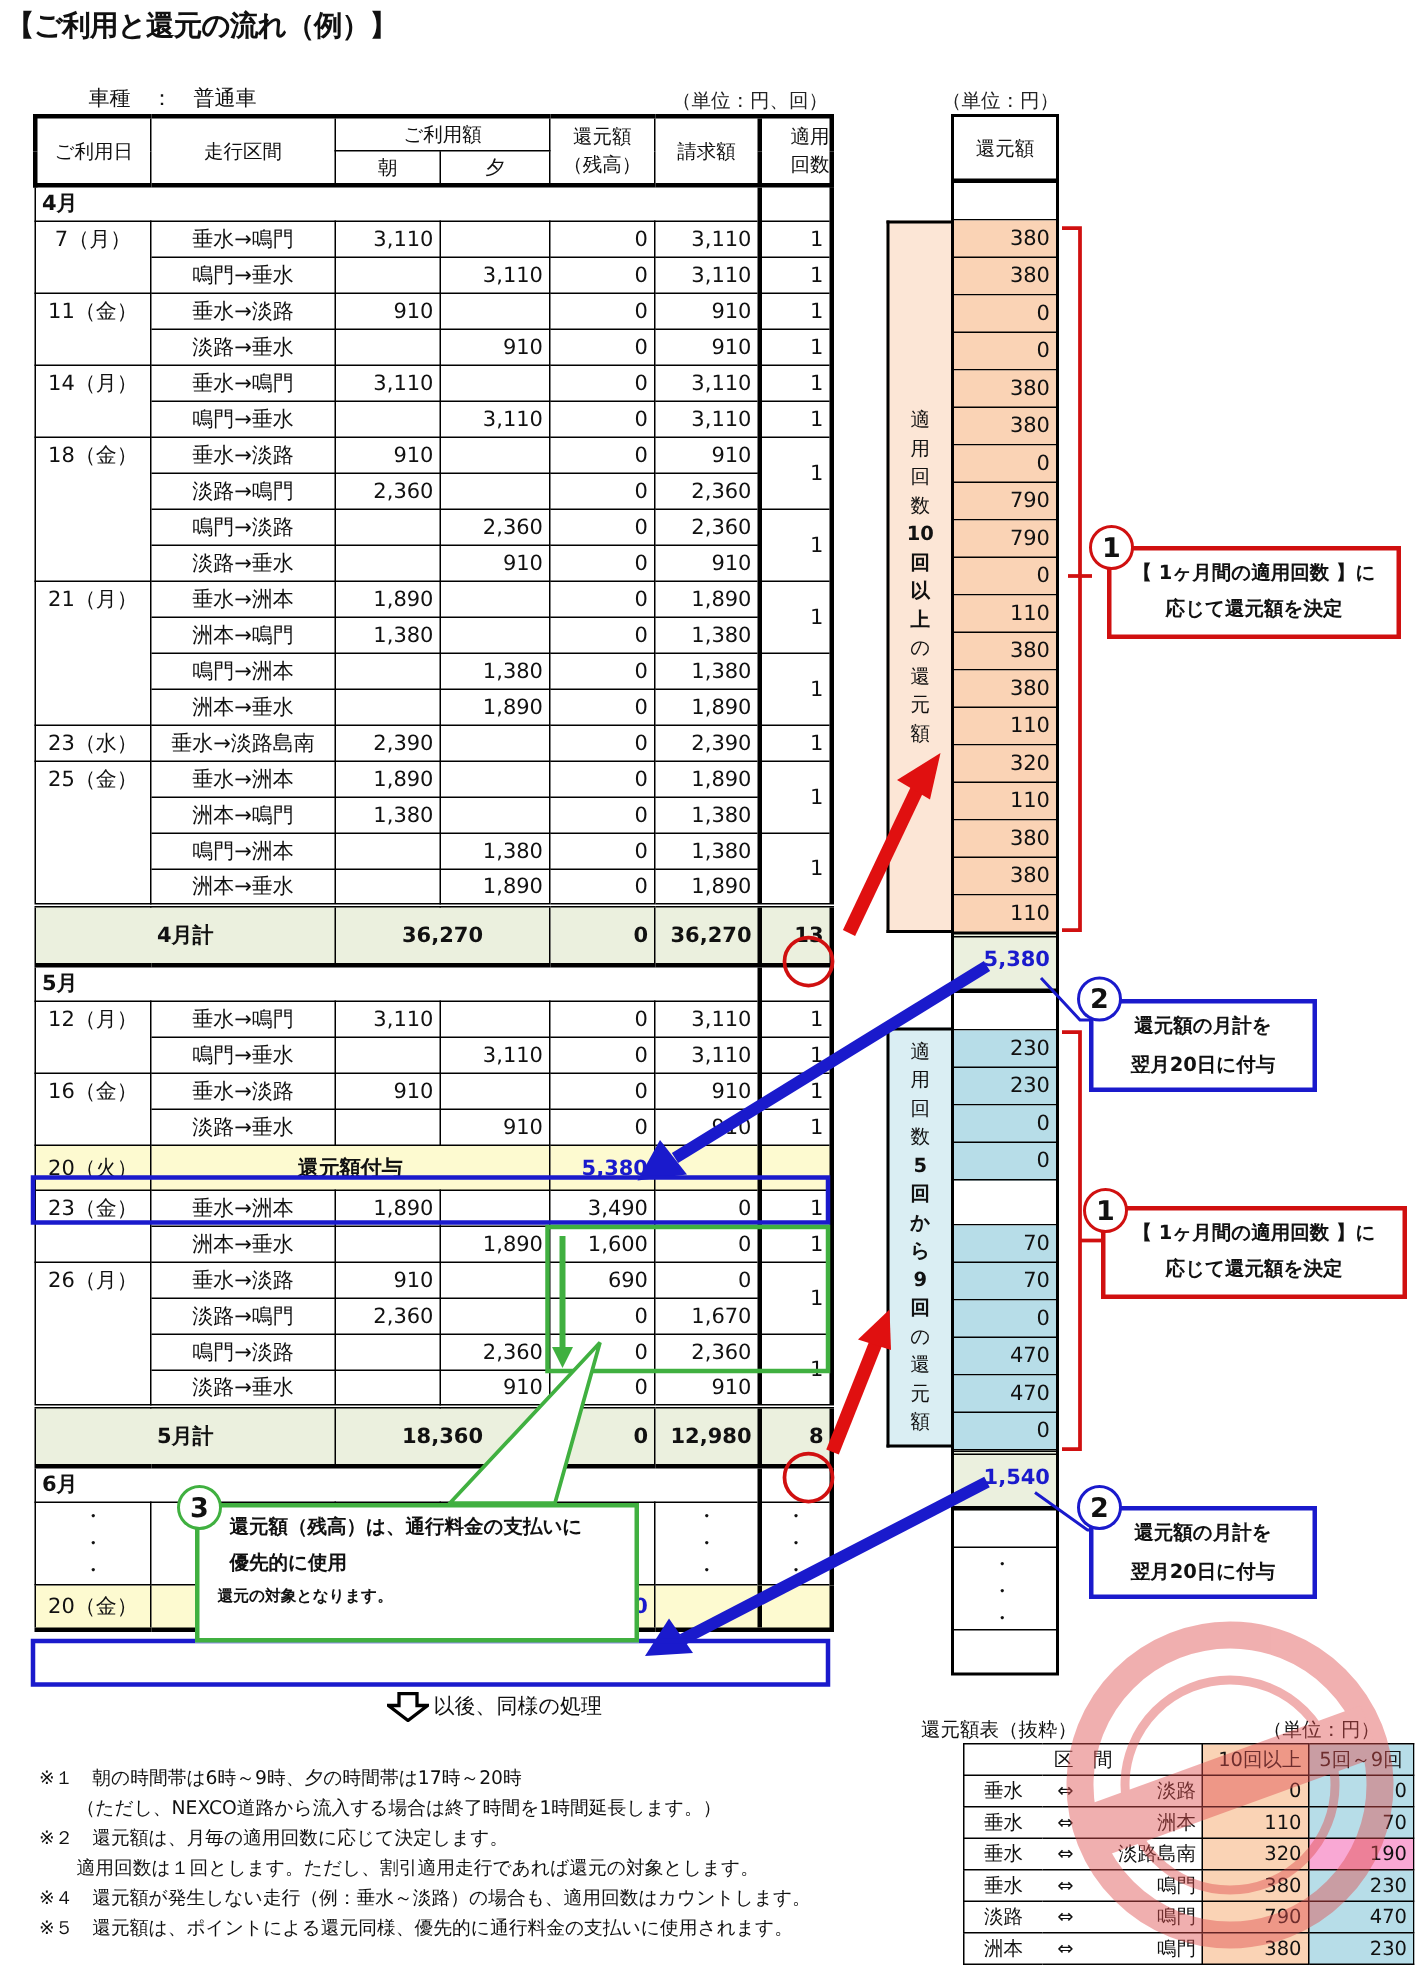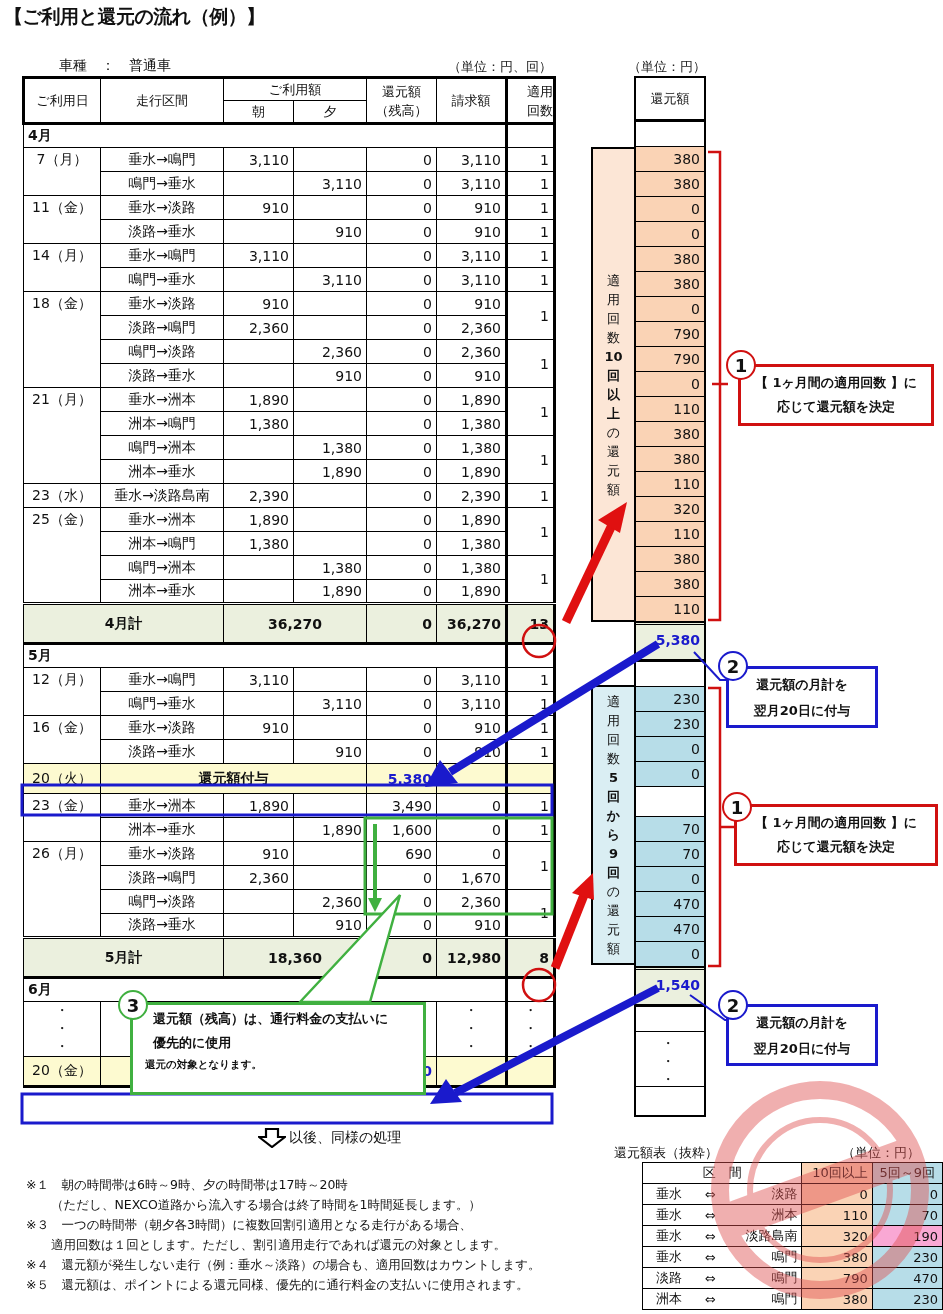--- a/index.html
+++ b/index.html
@@ -543,21 +543,21 @@
 <div class="abs" style="left:258px;top:1128px;font-size:14px;display:flex;align-items:center;gap:3px">
   <svg width="28" height="20">
       <polygon points="8,1 20,1 20,9 27,9 14,19 1,9 8,9" fill="#fff" stroke="#000" stroke-width="2.2"></polygon>
     </svg>
   <span>以後、同様の処理</span>
 </div>
 
 <div class="notes" id="notes">
     <div>※１　朝の時間帯は6時～9時、夕の時間帯は17時～20時</div>
     <div>　　（ただし、NEXCO道路から流入する場合は終了時間を1時間延長します。）</div>
-    <div>※３　一つの時間帯（朝夕各3時間）に複数回割引適用となる走行がある場合、</div>
+    <div>※２　還元額は、月毎の適用回数に応じて決定します。</div>
     <div>　　適用回数は１回とします。ただし、割引適用走行であれば還元の対象とします。</div>
     <div>※４　還元額が発生しない走行（例：垂水～淡路）の場合も、適用回数はカウントします。</div>
     <div>※５　還元額は、ポイントによる還元同様、優先的に通行料金の支払いに使用されます。</div>
   </div>
 
 <div class="abs" style="left:614px;top:1144px;font-size:13px">還元額表（抜粋）</div>
 <div class="abs" style="left:842px;top:1144px;font-size:13px">（単位：円）</div>
 <table class="ref">
   <thead>
       <tr>

